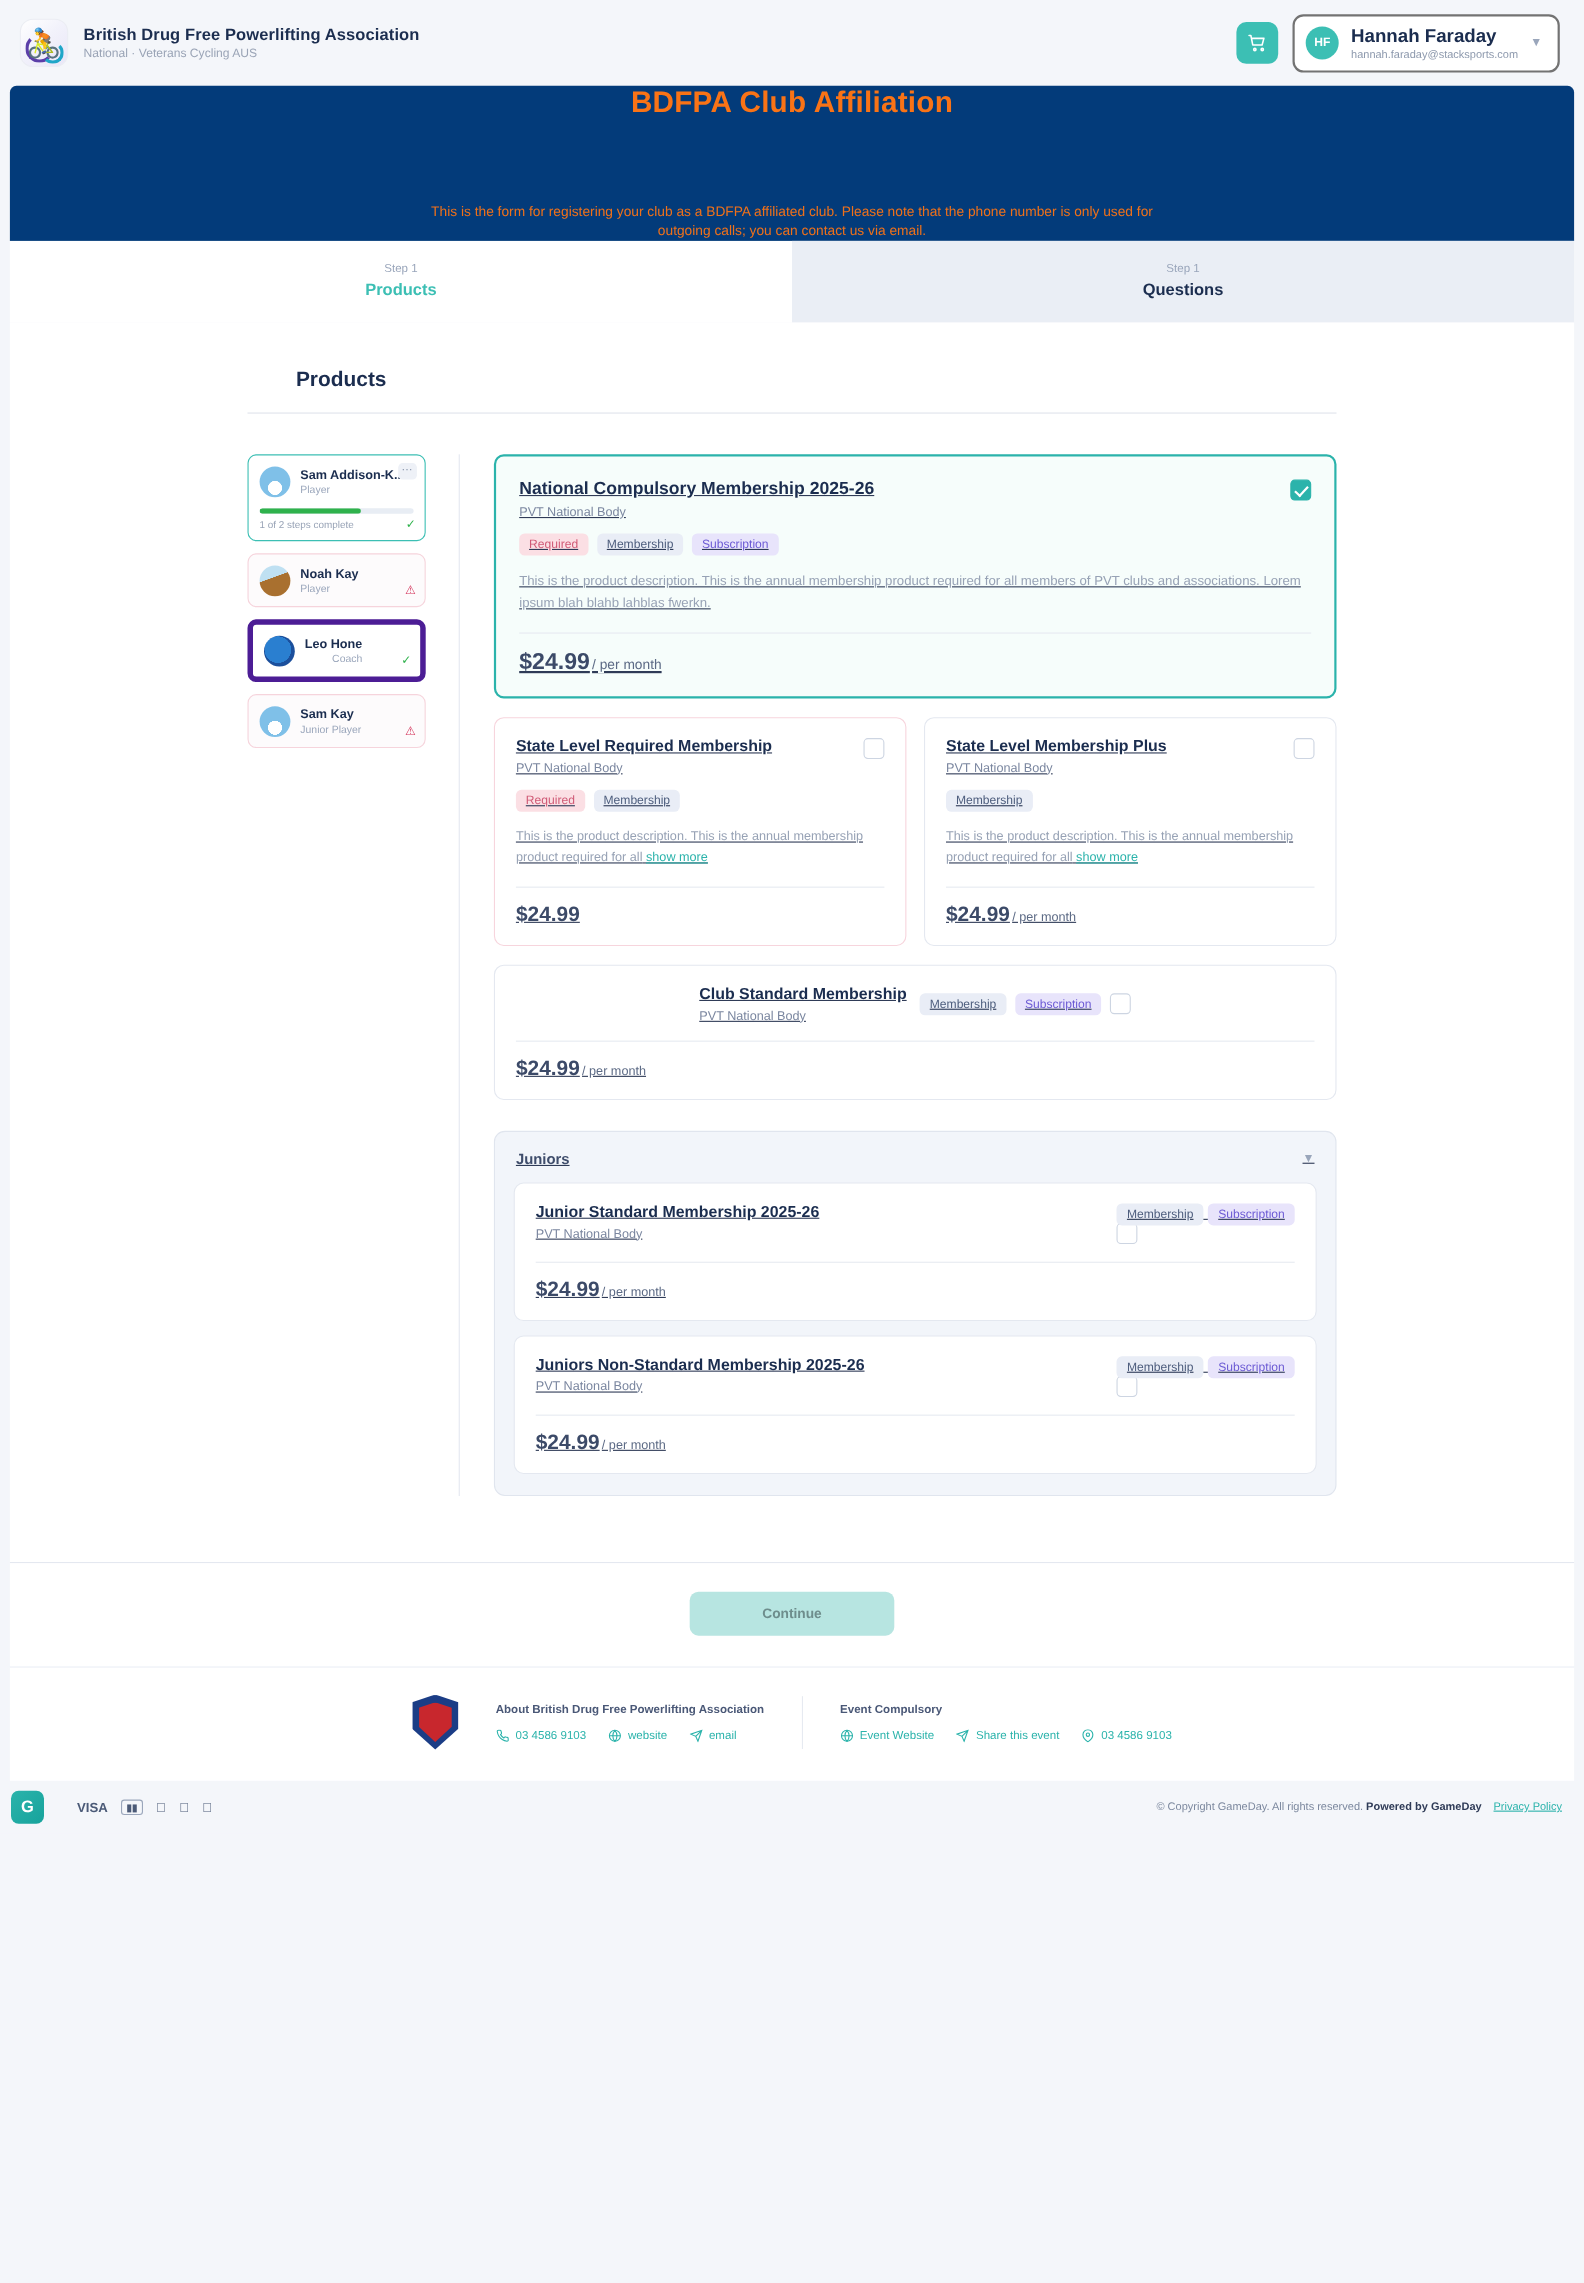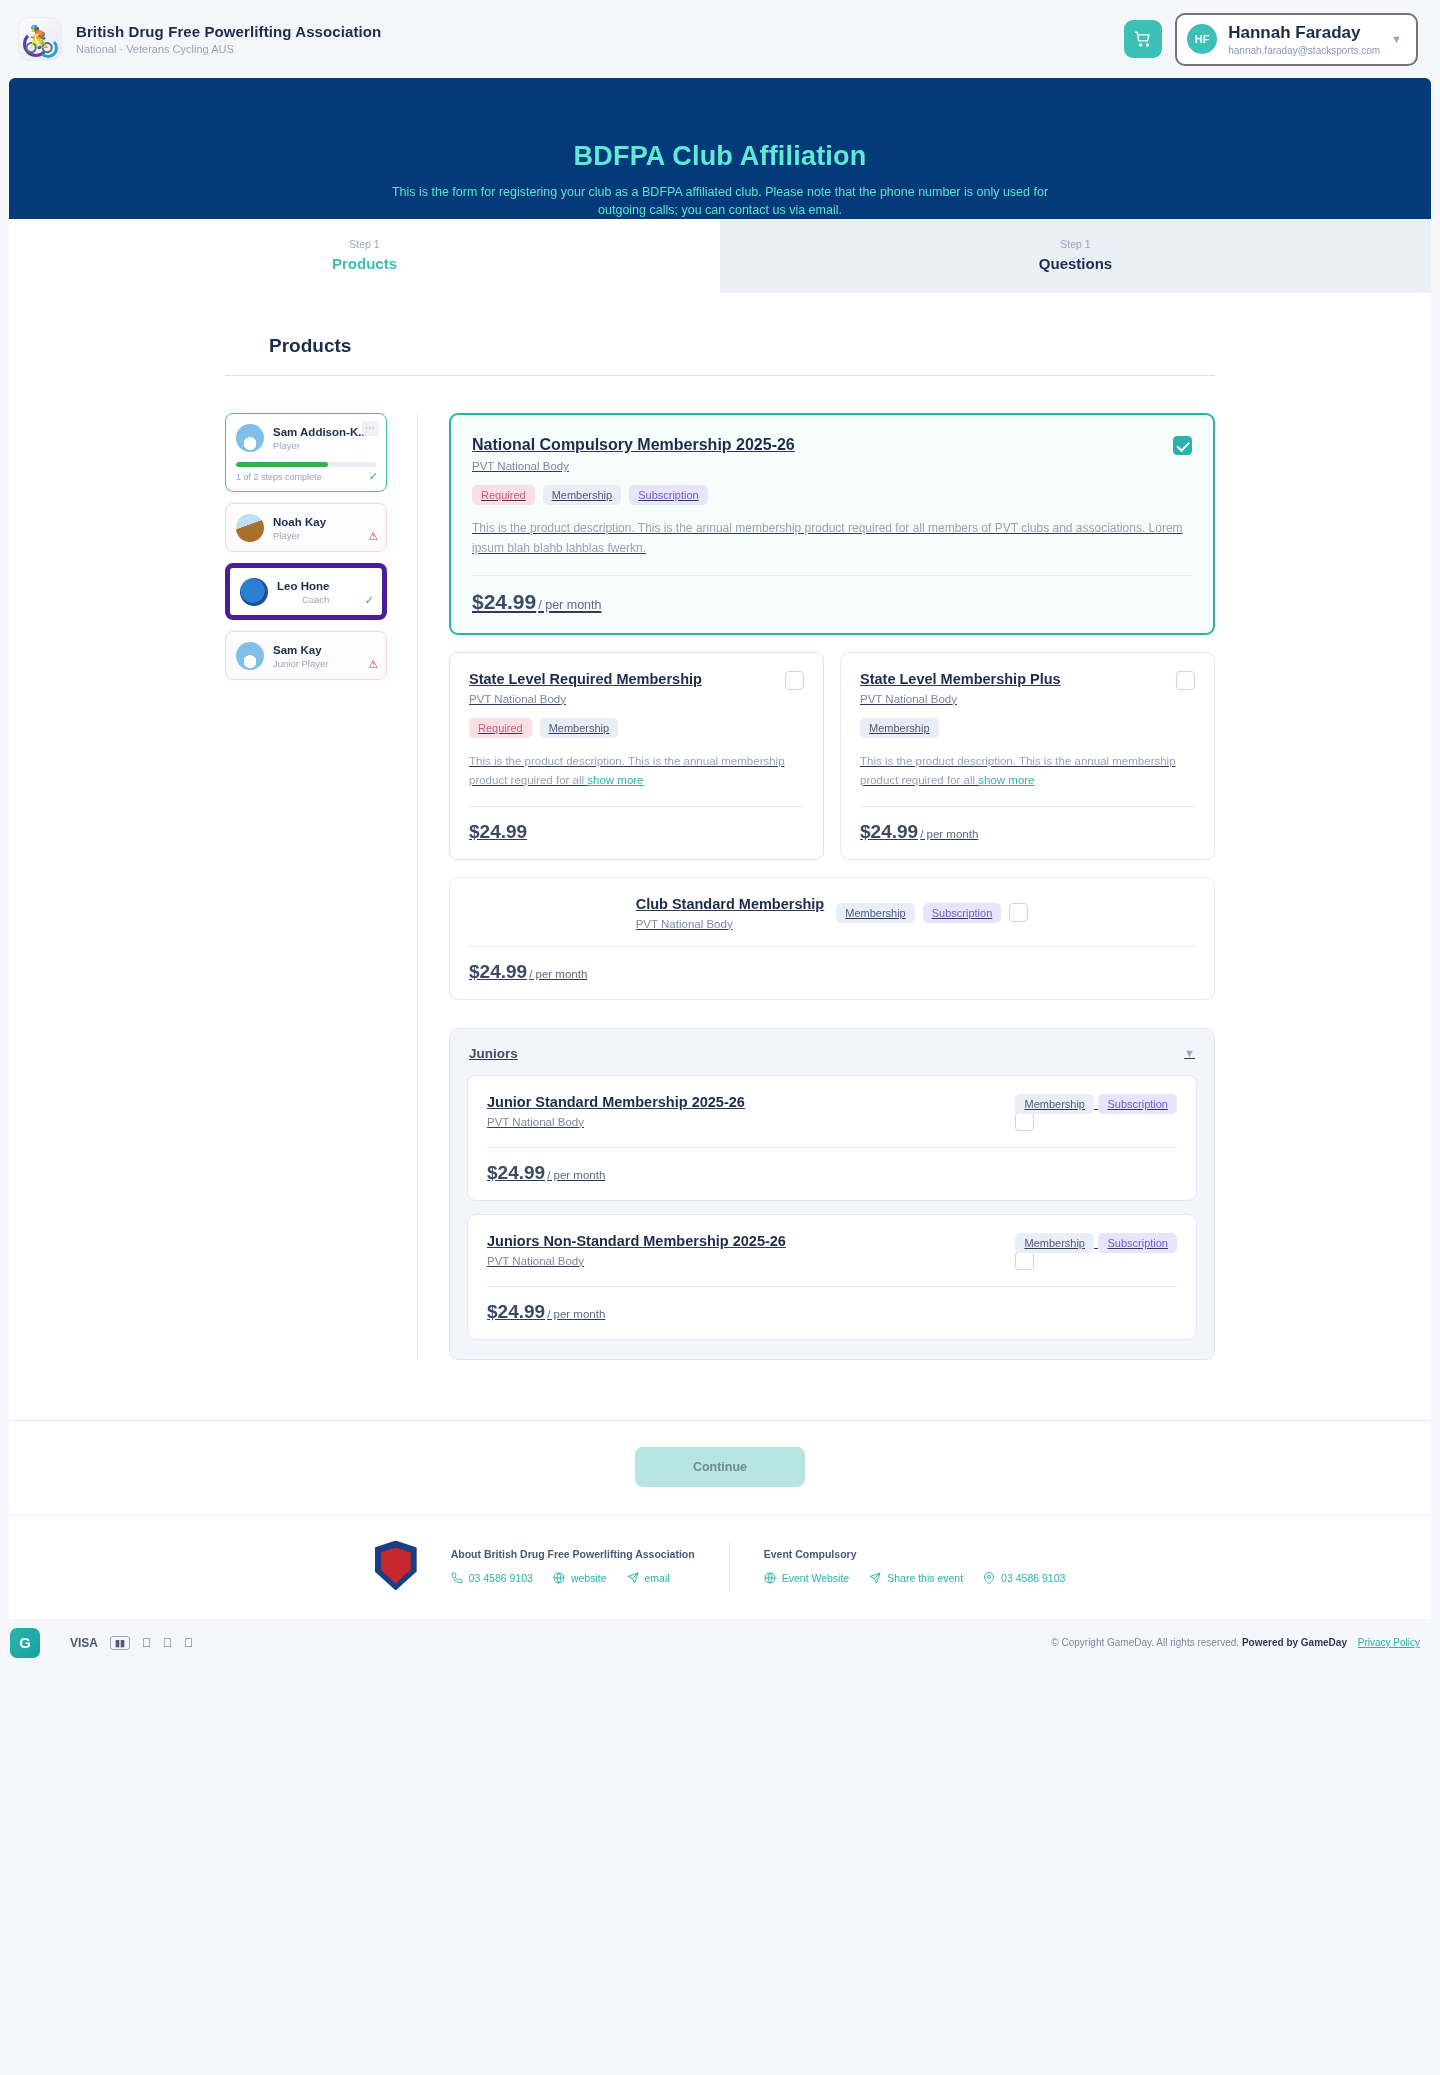--- a/index.html
+++ b/index.html
@@ -58,22 +58,22 @@
     width: 30px; height: 30px; border-radius: 50%; background: #3cbfb4;
     color: #fff; font-size: 11px; font-weight: 700;
     display: flex; align-items: center; justify-content: center; flex: none;
   }
   .user-name { font-size: 17px; font-weight: 700; color: #1b2d4f; }
   .user-email { font-size: 10px; color: #8d99ad; margin-top: 2px; }
   .chev { margin-left: auto; color: #9aa6bb; font-size: 11px; }
 
   
   .banner {
-    height: 141px; background: #033b7a; color: #5eead4;
-    display: flex; flex-direction: column; align-items: center; justify-content: flex-end;
+    height: 141px; background: #033b7a; color: #f97316;
+    display: flex; flex-direction: column; align-items: center; justify-content: space-between;
     border-radius: 6px 6px 0 0;
     margin: 0 9px;
   }
   .banner h1 { font-size: 27px; font-weight: 700; letter-spacing: .2px; }
   .banner p { font-size: 12.5px; line-height: 1.45; margin-top: 11px; max-width: 660px; text-align: center; opacity: .96; }
 
   
   .steps { display: flex; margin: 0 9px; background: #fff; }
   .step {
     flex: 1; text-align: center; padding: 19px 0 21px;
@@ -178,21 +178,21 @@
   .group-title { font-size: 13.5px; font-weight: 700; color: #3f4d6b; }
   .group .prod { margin-bottom: 13px; }
   .group .prod:last-child { margin-bottom: 0; }
 
   
   .continue-bar {
     margin: 0 9px; background: #fff; border-top: 1px solid #e4e8f0;
     padding: 26px 0 28px; display: flex; justify-content: center;
   }
   .continue-btn {
-    width: 170px; padding: 13px 0; border-radius: 8px; border: none;
+    width: 186px; padding: 13px 0; border-radius: 8px; border: none;
     background: #b7e5e1; color: #6e8d8c; font-size: 12.5px; font-weight: 700;
     cursor: pointer; font-family: inherit;
   }
 
   
   .site-footer {
     margin: 0 9px; background: #fff; border-top: 1px solid #eceff5;
     padding: 25px 0 28px; display: flex; justify-content: center;
   }
   .footer-inner { display: flex; align-items: center; gap: 34px; }

